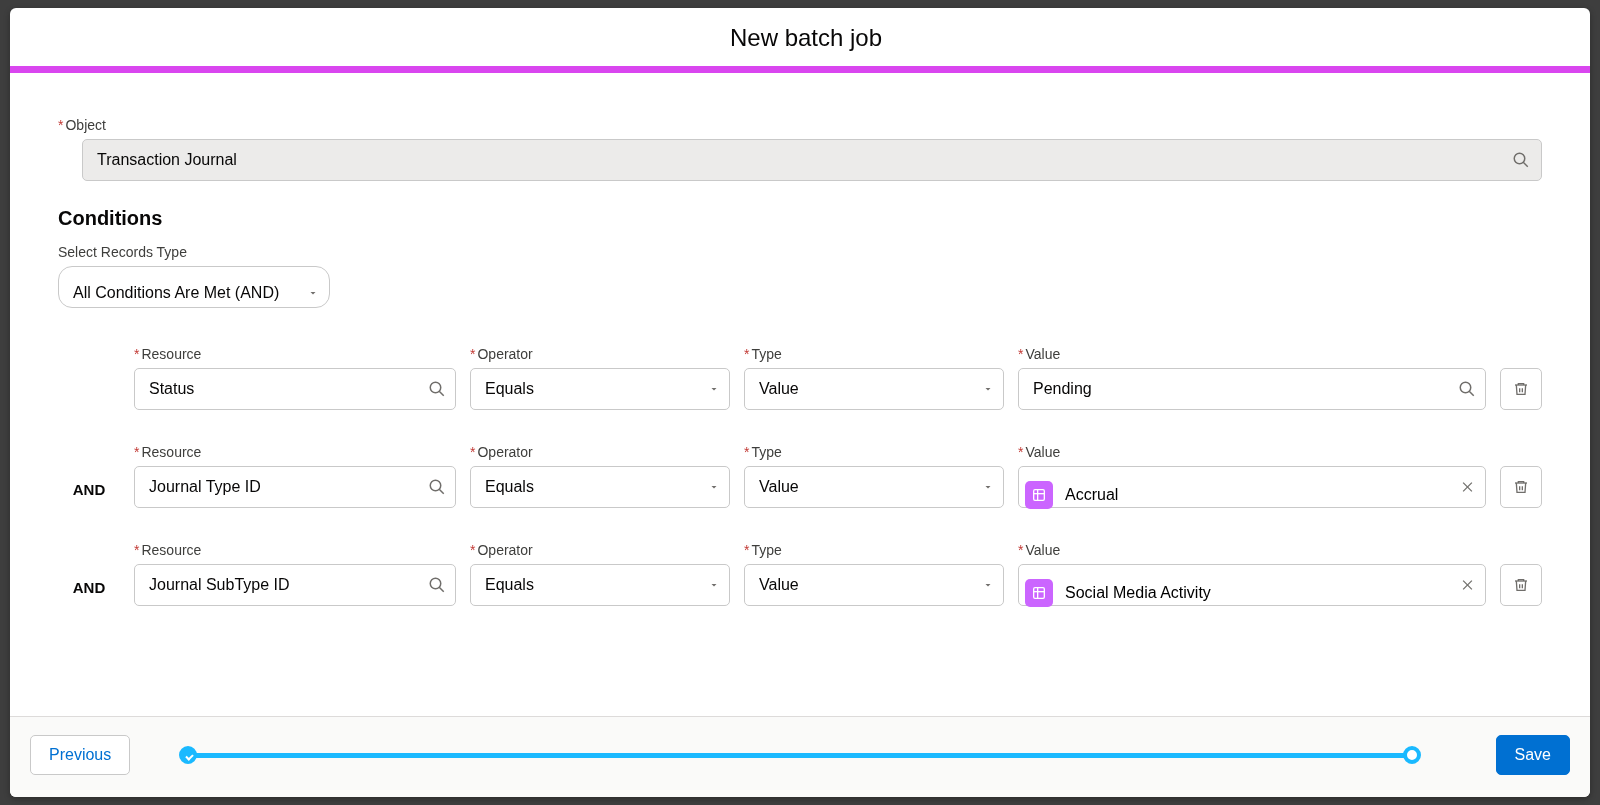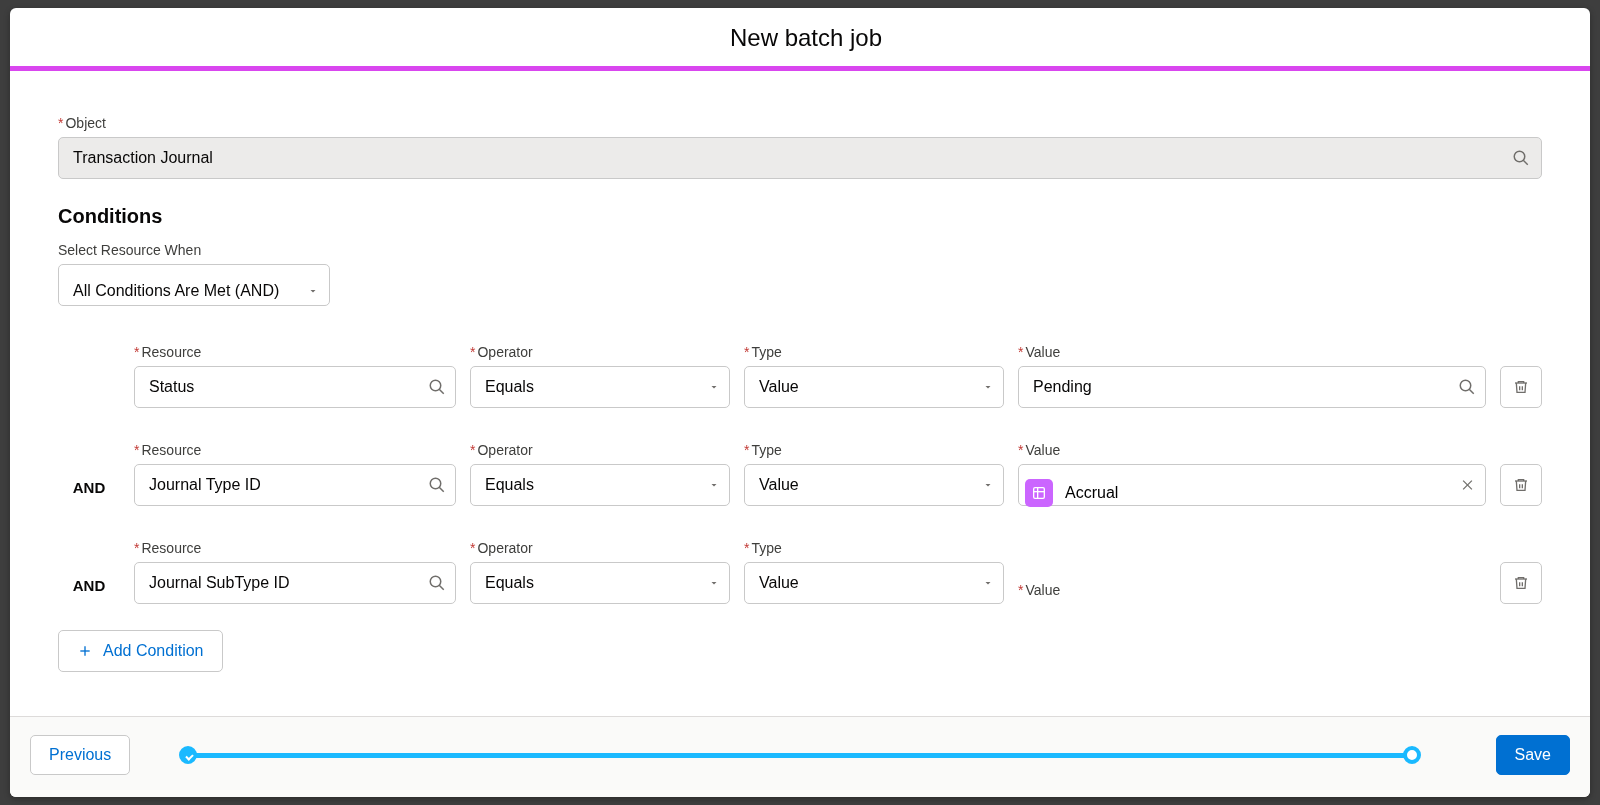--- a/index.html
+++ b/index.html
@@ -21,36 +21,37 @@
     left: 10px; right: 10px; top: 8px; bottom: 8px;
     background: #fff;
     border-radius: 6px;
     display: flex; flex-direction: column;
     overflow: hidden;
     box-shadow: 0 2px 6px rgba(0,0,0,0.3);
   }
   .modal-header {
     text-align: center;
     padding: 16px 0 14px 12px;
-    border-bottom: 5px solid #d946ef;
+    border-bottom: 7px solid #d946ef;
   }
   .modal-header h1 {
     margin: 0; font-size: 24px; font-weight: 400; color: #080707;
   }
   .modal-body {
     flex: 1;
     padding: 28px 48px 10px 48px;
     overflow-y: auto;
   }
   .form-label {
     font-size: 14px; color: #3e3e3c; display: block; margin-bottom: 6px; margin-top: 16px;
   }
   .req::before { content: "*"; color: #c23934; margin-right: 2px; }
   .lookup-field {
     position: relative;
+    margin-left: 24px;
   }
   .lookup-input {
     width: 100%; height: 42px;
     border: 1px solid #c9c9c9;
     border-radius: 5px;
     background: #ecebea;
     padding: 0 40px 0 14px;
     font-size: 16px; color: #080707;
   }
   .lookup-field .search-icon {
@@ -59,21 +60,21 @@
   }
   .section-title {
     font-size: 20px; font-weight: 700; color: #080707;
     margin: 26px 0 14px 0;
   }
   .subtle-label {
     font-size: 14px; color: #3e3e3c; display:block; margin-bottom: 6px;
   }
   .select-wrap {
     display: inline-flex; align-items: center;
-    height: 42px; border: 1px solid #c9c9c9; border-radius: 5px;
+    height: 42px; border: 1px solid #c9c9c9; border-radius: 14px;
     padding: 12px 10px 0 14px; font-size: 16px; color: #080707;
     background: #fff; gap: 28px;
     min-width: 200px;
   }
   .select-wrap.small { min-width: 260px; }
   .caret { color: #706e6b; }
   .cond-body { margin-top: 22px; }
   .cond-row {
     display: grid;
     grid-template-columns: 62px 322px 260px 260px 1fr 42px;
@@ -173,21 +174,21 @@
         <span class="search-icon">
           <svg width="18" height="18" viewBox="0 0 24 24" fill="none" stroke="currentColor" stroke-width="2">
               <circle cx="10" cy="10" r="7"></circle>
               <line x1="21" y1="21" x2="15" y2="15"></line>
             </svg>
         </span>
       </div>
 
       <div class="section-title">Conditions</div>
 
-      <label class="subtle-label">Select Resource When</label>
+      <label class="subtle-label">Select Records Type</label>
       <div class="select-wrap small">
         <span>All Conditions Are Met (AND)</span>
         <span class="caret">
           <svg width="12" height="12" viewBox="0 0 24 24" fill="currentColor">
               <path d="M7 10l5 5 5-5z"></path>
             </svg>
         </span>
       </div>
 
       <div class="cond-body">
@@ -370,48 +371,55 @@
               <span class="trail-icon">
                 <svg width="12" height="12" viewBox="0 0 24 24" fill="currentColor">
                     <path d="M7 10l5 5 5-5z"></path>
                   </svg>
               </span>
             </div>
           </div>
 
           <div class="col">
             <label class="form-label req">Value</label>
+            <div class="pill-field">
+              <span class="pill-icon">
+                <svg width="16" height="16" viewBox="0 0 24 24" fill="none" stroke="currentColor" stroke-width="2">
+                    <rect x="4" y="4" width="16" height="16" rx="2"></rect>
+                    <line x1="4" y1="10" x2="20" y2="10"></line>
+                    <line x1="10" y1="4" x2="10" y2="20"></line>
+                  </svg>
+              </span>
+              <span style="font-size:16px;">Social Media Activity</span>
+              <span class="clear-x">
+                <svg width="15" height="15" viewBox="0 0 24 24" fill="none" stroke="currentColor" stroke-width="2">
+                    <line x1="5" y1="5" x2="19" y2="19"></line>
+                    <line x1="19" y1="5" x2="5" y2="19"></line>
+                  </svg>
+              </span>
+            </div>
           </div>
 
           <div class="col" style="justify-content:flex-end;">
             <div class="icon-btn">
               <span>
                 <svg width="16" height="16" viewBox="0 0 24 24" fill="none" stroke="currentColor" stroke-width="2">
                     <path d="M3 6h18"></path>
                     <path d="M8 6V4h8v2"></path>
                     <path d="M19 6l-1 14H6L5 6"></path>
                     <line x1="10" y1="11" x2="10" y2="17"></line>
                     <line x1="14" y1="11" x2="14" y2="17"></line>
                   </svg>
               </span>
             </div>
           </div>
         </div>
 
       </div>
 
-      <button class="add-btn">
-        <span>
-          <svg width="16" height="16" viewBox="0 0 24 24" fill="none" stroke="currentColor" stroke-width="2">
-              <line x1="12" y1="5" x2="12" y2="19"></line>
-              <line x1="5" y1="12" x2="19" y2="12"></line>
-            </svg>
-        </span>
-        <span>Add Condition</span>
-      </button>
 
     </div>
 
     <div class="modal-footer">
       <div>
         <button class="btn btn-neutral">Previous</button>
       </div>
       <div class="progress">
         <div class="bar"></div>
         <div class="node left"></div>

